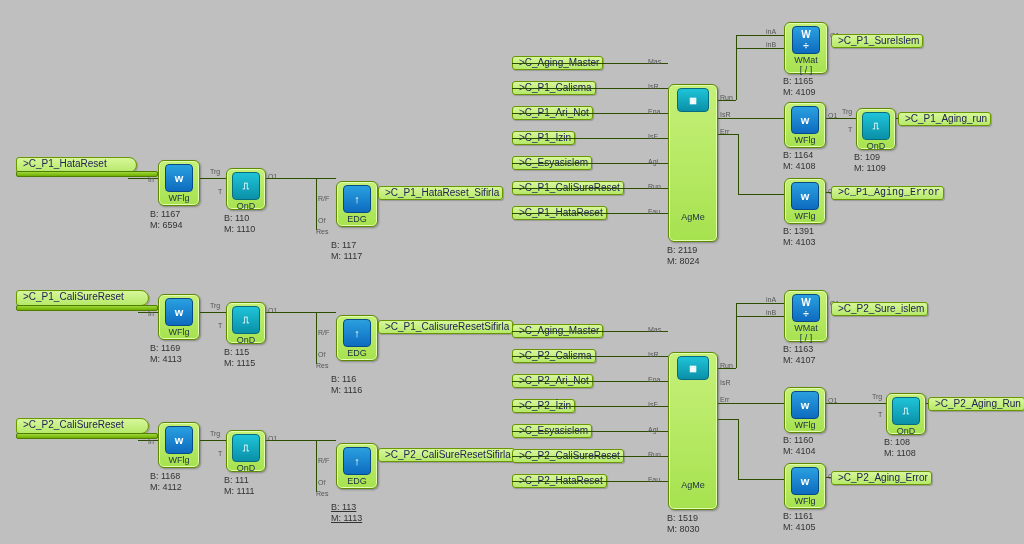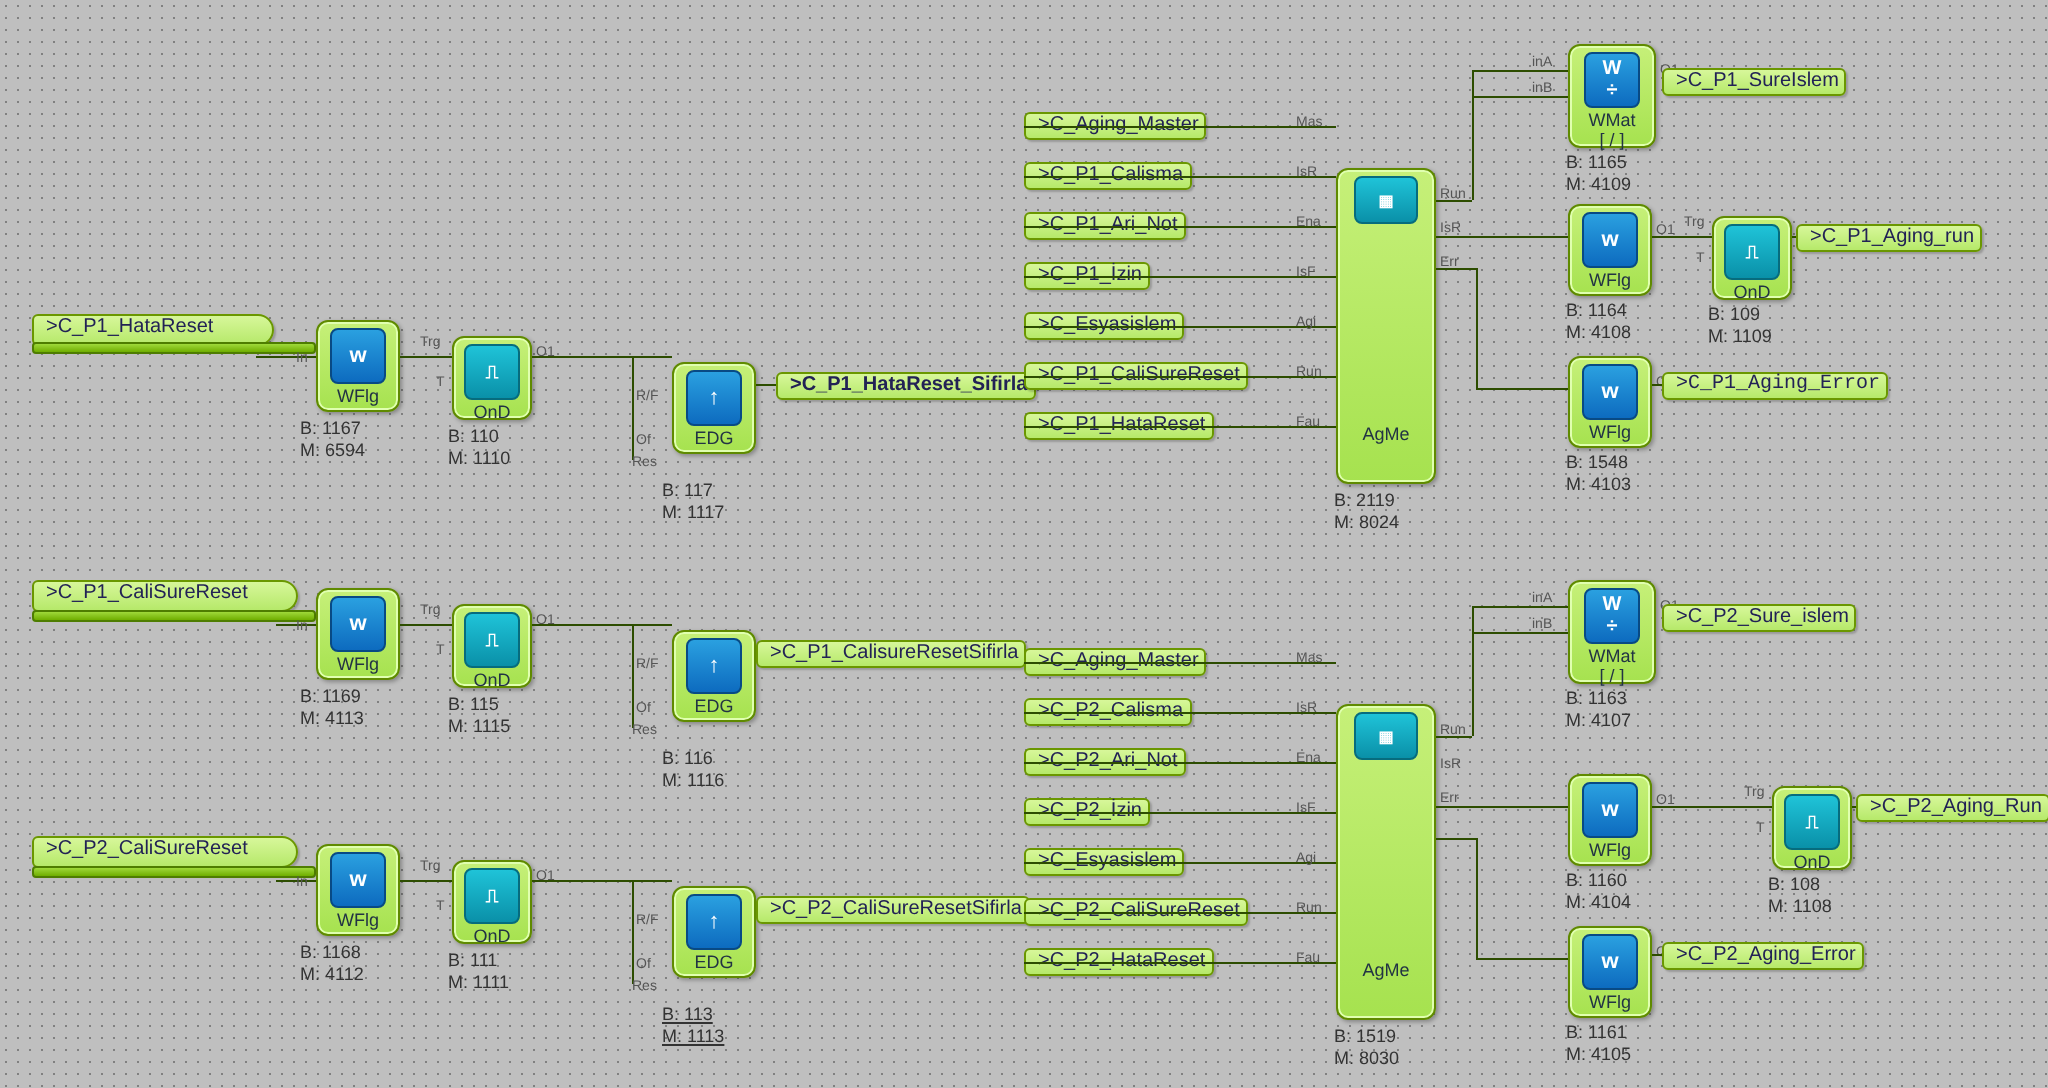--- a/index.html
+++ b/index.html
@@ -84,21 +84,21 @@
 <div class="port" style="left:318px;top:195px;">R/F</div>
 <div class="port" style="left:318px;top:217px;">Of</div>
 <div class="port" style="left:316px;top:228px;">Res</div>
 
 <div class="blk" style="left:336px;top:181px;width:42px;height:46px;">
   <div class="ic">↑</div>
   <div class="nm">EDG</div>
 </div>
 <div class="info" style="left:331px;top:240px;"><span>B: 117</span><br><span>M: 1117</span></div>
 <div class="wire h" style="left:378px;top:192px;width:14px;"></div>
-<div class="tag" style="left:388px;top:186px;font-weight:bold;"><span>&gt;C_P1_HataReset_Sifirla</span></div>
+<div class="tag" style="left:378px;top:186px;"><span>&gt;C_P1_HataReset_Sifirla</span></div>
 
 <div class="tag src" style="left:16px;top:290px;width:122px;"><span>&gt;C_P1_CaliSureReset</span></div>
 <div class="wire h" style="left:16px;top:305px;width:140px;height:4px;background:linear-gradient(#9fd93a,#6fae00);border:1px solid #4e7d00;border-radius:2px;"></div>
 <div class="wire h" style="left:138px;top:312px;width:20px;"></div>
 
 <div class="blk" style="left:158px;top:294px;width:42px;height:46px;">
   <div class="ic">w</div>
   <div class="nm">WFlg</div>
 </div>
 <div class="port" style="left:148px;top:310px;">In</div>
@@ -229,21 +229,21 @@
 <div class="tag" style="left:898px;top:112px;"><span>&gt;C_P1_Aging_run</span></div>
 
 <div class="wire h" style="left:718px;top:134px;width:20px;"></div>
 <div class="wire v" style="left:738px;top:134px;height:60px;"></div>
 <div class="wire h" style="left:738px;top:194px;width:46px;"></div>
 <div class="blk" style="left:784px;top:178px;width:42px;height:46px;">
   <div class="ic">w</div>
   <div class="nm">WFlg</div>
 </div>
 <div class="port" style="left:828px;top:188px;">O1</div>
-<div class="info" style="left:783px;top:226px;"><span>B: 1548</span><br><span>M: 4103</span></div>
+<div class="info" style="left:783px;top:226px;"><span>B: 1391</span><br><span>M: 4103</span></div>
 <div class="wire h" style="left:826px;top:192px;width:14px;"></div>
 <div class="tag" style="left:831px;top:186px;font-family:Liberation Mono, monospace;"><span>&gt;C_P1_Aging_Error</span></div>
 
 <div id="amg2-inputs">
     <div class="tag" style="left: 512px; top: 324px;">&gt;C_Aging_Master</div>
     <div class="wire h" style="left: 512px; top: 331px; width: 156px;"></div>
     <div class="port" style="left: 648px; top: 326px;">Mas</div>
     <div class="tag" style="left: 512px; top: 349px;">&gt;C_P2_Calisma</div>
     <div class="wire h" style="left: 512px; top: 356px; width: 156px;"></div>
     <div class="port" style="left: 648px; top: 351px;">IsR</div>

